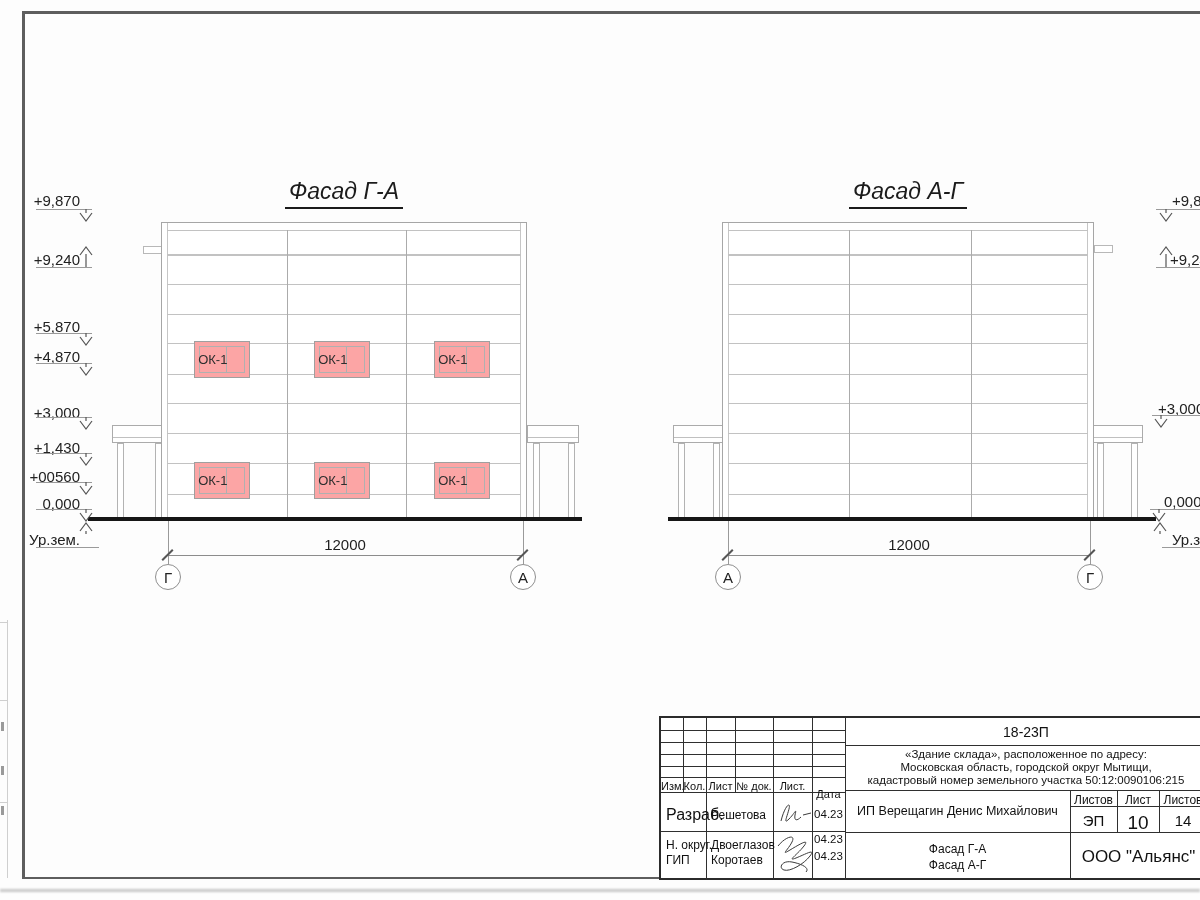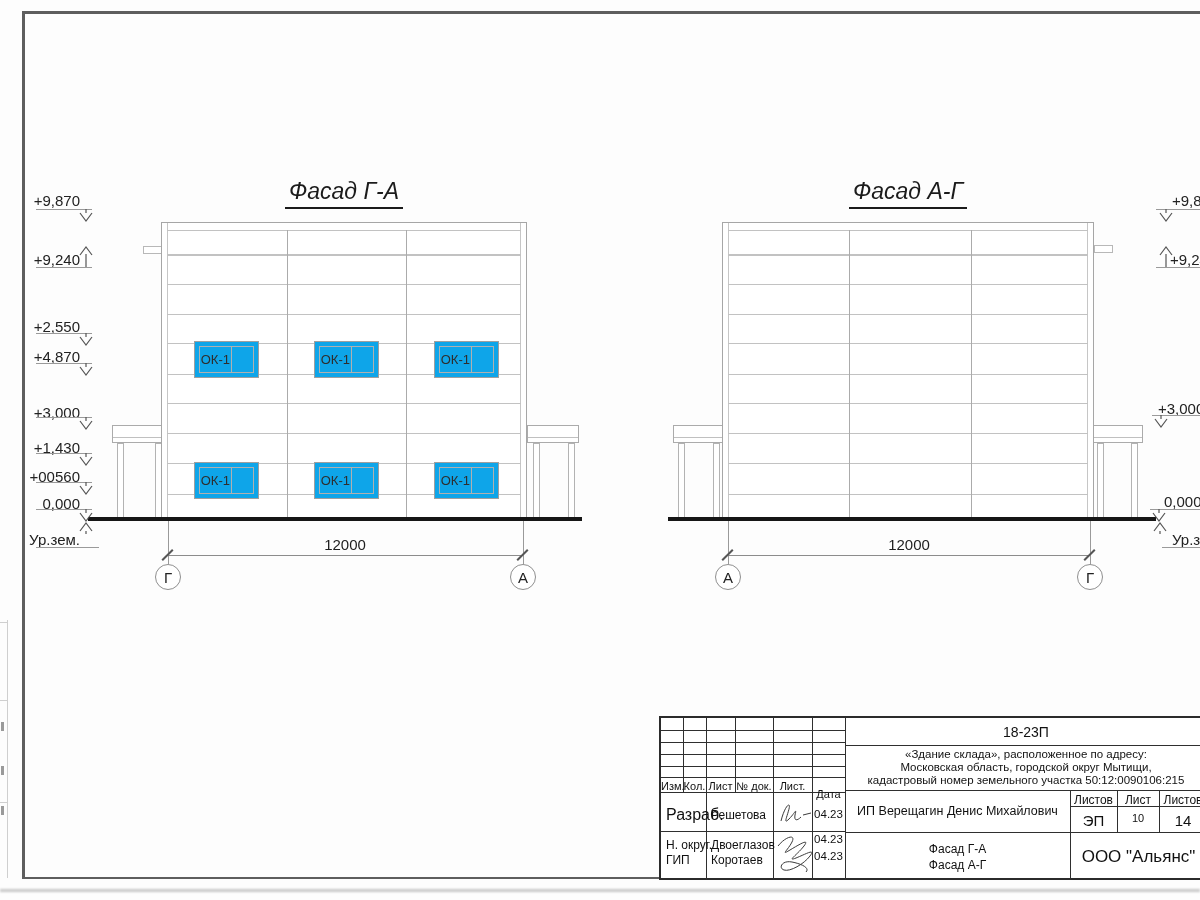--- a/index.html
+++ b/index.html
@@ -7,21 +7,21 @@
          font-family:"Liberation Sans",sans-serif;color:#222;}
   .abs{position:absolute;}
   
   .frame{background:#5e5e5e;}
   .shadow{background:#c9c9c9;filter:blur(1px);}
   .dark{background:#7d7d7d;}
   .wall{position:absolute;border:1px solid #a6a6a6;box-sizing:border-box;background:#fff;}
   .pl{position:absolute;left:5px;right:5px;height:1px;background:#c2c2c2;}
   .bay{position:absolute;top:7px;bottom:0;width:1px;background:#ababab;}
   .side{position:absolute;top:0;bottom:0;width:1px;background:#c6c6c6;}
-  .win{position:absolute;width:65px;height:37px;border:1px solid #9f9f9f;background:#0ea5e9;box-sizing:border-box;}
+  .win{position:absolute;width:56px;height:37px;border:1px solid #9f9f9f;background:#fca5a5;box-sizing:border-box;}
   .win-in{position:absolute;left:4px;right:4px;top:4px;bottom:4px;border:1px solid #b0b0b0;}
   .win-mul{position:absolute;left:58%;top:0;bottom:0;width:1px;background:#b0b0b0;}
   .win-lab{position:absolute;left:0;width:58%;top:0;bottom:0;display:flex;align-items:center;justify-content:center;
            font-size:13px;color:#2e2e2e;}
   .canopy{position:absolute;width:51px;height:18px;border:1px solid #ababab;background:#fff;box-sizing:border-box;}
   .canopy::after{content:"";position:absolute;left:0;right:0;bottom:4px;height:1px;background:#c0c0c0;}
   .post{position:absolute;width:7px;height:76px;border:1px solid #b3b3b3;background:#fff;box-sizing:border-box;}
   .ground{position:absolute;height:4px;background:#161616;}
   .ftitle{position:absolute;width:200px;text-align:center;font-size:23px;font-style:italic;color:#1b1b1b;}
   .ftitle span{display:inline-block;border-bottom:2px solid #1b1b1b;padding:0 4px 2px 4px;}
@@ -195,21 +195,21 @@
   <svg class="earr" style="left:78px;top:209px;" width="16" height="13" viewBox="0 0 16 13">
       <path d="M8 0 L8 4 M2 4 L8 12 L14 4" stroke="#555" stroke-width="1.2" fill="none"></path>
     </svg>
 
   <span class="etext l" style="top:251px;">+9,240</span>
   <span class="lead" style="left:36px;top:267px;width:56px;"></span>
   <svg class="earr" style="left:78px;top:246px;" width="16" height="22" viewBox="0 0 16 22">
       <path d="M8 21 L8 8 M2 9 L8 1 L14 9" stroke="#555" stroke-width="1.2" fill="none"></path>
     </svg>
 
-  <span class="etext l" style="top:318px;">+2,550</span>
+  <span class="etext l" style="top:318px;">+5,870</span>
   <span class="lead" style="left:36px;top:333px;width:56px;"></span>
   <svg class="earr" style="left:78px;top:333px;" width="16" height="13" viewBox="0 0 16 13">
       <path d="M8 0 L8 4 M2 4 L8 12 L14 4" stroke="#555" stroke-width="1.2" fill="none"></path>
     </svg>
 
   <span class="etext l" style="top:348px;">+4,870</span>
   <span class="lead" style="left:36px;top:363px;width:56px;"></span>
   <svg class="earr" style="left:78px;top:363px;" width="16" height="13" viewBox="0 0 16 13">
       <path d="M8 0 L8 4 M2 4 L8 12 L14 4" stroke="#555" stroke-width="1.2" fill="none"></path>
     </svg>
@@ -325,20 +325,20 @@
 
     <span class="t tc" style="left:184px;top:6px;width:362px;font-size:14px;">18-23П</span>
     <span class="t tc" style="left:184px;top:30px;width:362px;font-size:11.5px;">«Здание склада», расположенное по адресу:</span>
     <span class="t tc" style="left:184px;top:43px;width:362px;font-size:11.5px;">Московская область, городской округ Мытищи,</span>
     <span class="t tc" style="left:184px;top:56px;width:362px;font-size:11.5px;">кадастровый номер земельного участка 50:12:0090106:215</span>
     <span class="t tc" style="left:184px;top:86px;width:225px;font-size:12.5px;">ИП Верещагин Денис Михайлович</span>
     <span class="t tc" style="left:409px;top:75px;width:47px;font-size:12px;">Листов</span>
     <span class="t tc" style="left:456px;top:75px;width:42px;font-size:12px;">Лист</span>
     <span class="t tc" style="left:498px;top:75px;width:48px;font-size:12px;">Листов</span>
     <span class="t tc" style="left:409px;top:94px;width:47px;font-size:15px;">ЭП</span>
-    <span class="t tc" style="left:456px;top:94px;width:42px;font-size:11px;">10</span>
+    <span class="t tc" style="left:456px;top:94px;width:42px;font-size:19px;">10</span>
     <span class="t tc" style="left:498px;top:94px;width:48px;font-size:15px;">14</span>
     <span class="t tc" style="left:184px;top:124px;width:225px;font-size:12px;">Фасад Г-А</span>
     <span class="t tc" style="left:184px;top:140px;width:225px;font-size:12px;">Фасад А-Г</span>
     <span class="t tc" style="left:409px;top:129px;width:137px;font-size:17px;">ООО "Альянс"</span>
   </div>
 
 </div>
 
 </body></html>

